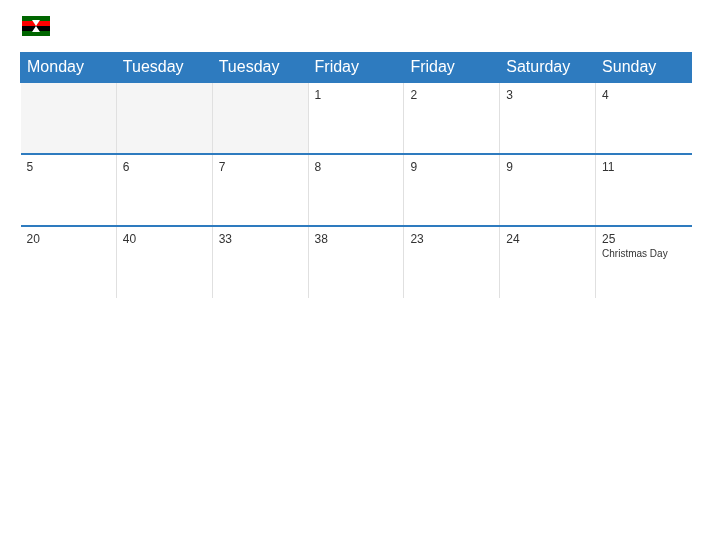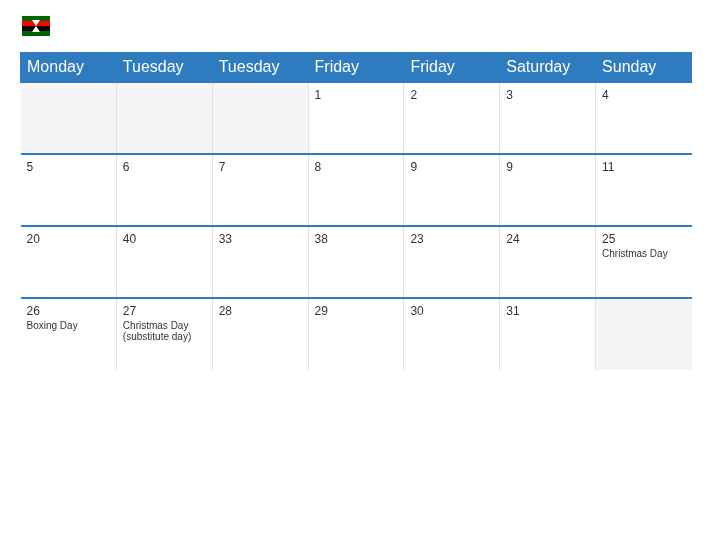--- a/index.html
+++ b/index.html
@@ -194,38 +194,15 @@
             <span class="day-num">23</span>
           </td>
           <td>
             <span class="day-num">24</span>
           </td>
           <td>
             <span class="day-num">25</span>
             <span class="holiday">Christmas Day</span>
           </td>
         </tr>
-        <tr>
-          <td>
-            <span class="day-num">26</span>
-            <span class="holiday">Boxing Day</span>
-          </td>
-          <td>
-            <span class="day-num">27</span>
-            <span class="holiday">Christmas Day (substitute day)</span>
-          </td>
-          <td>
-            <span class="day-num">28</span>
-          </td>
-          <td>
-            <span class="day-num">29</span>
-          </td>
-          <td>
-            <span class="day-num">30</span>
-          </td>
-          <td>
-            <span class="day-num">31</span>
-          </td>
-          <td class="empty-cell"></td>
-        </tr>
       </tbody>
   </table>
 </div>
 
 </body></html>

